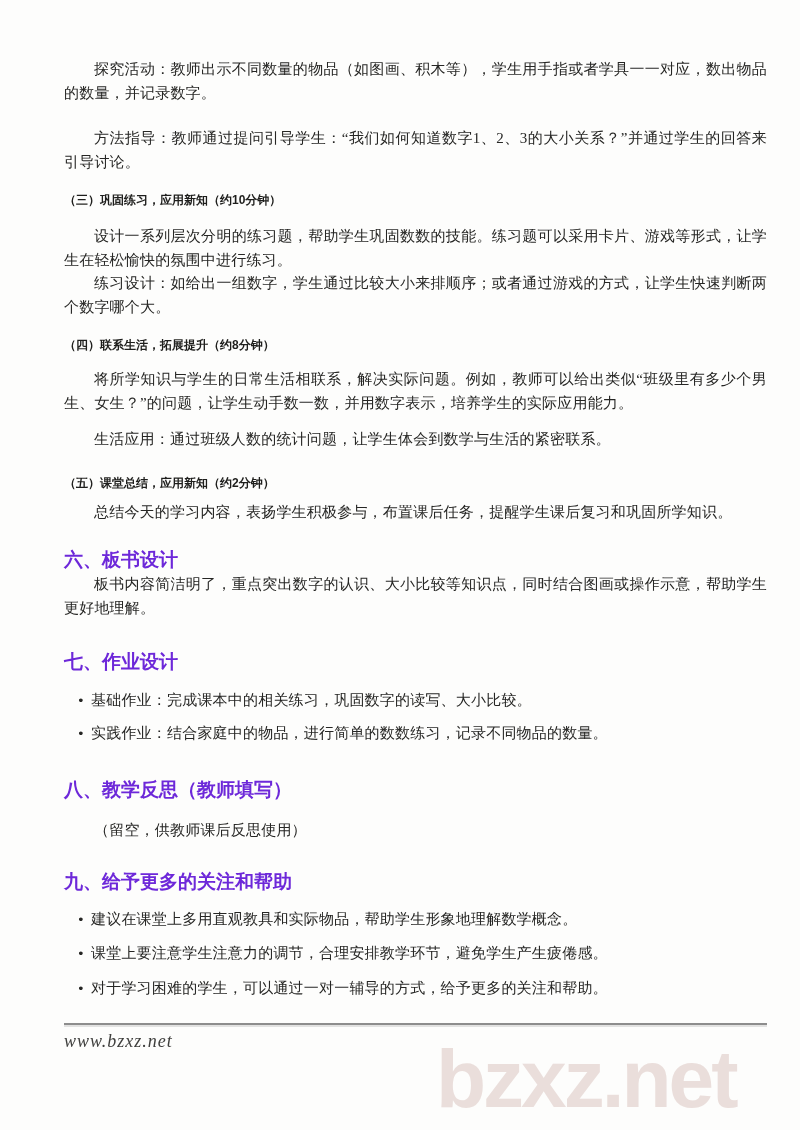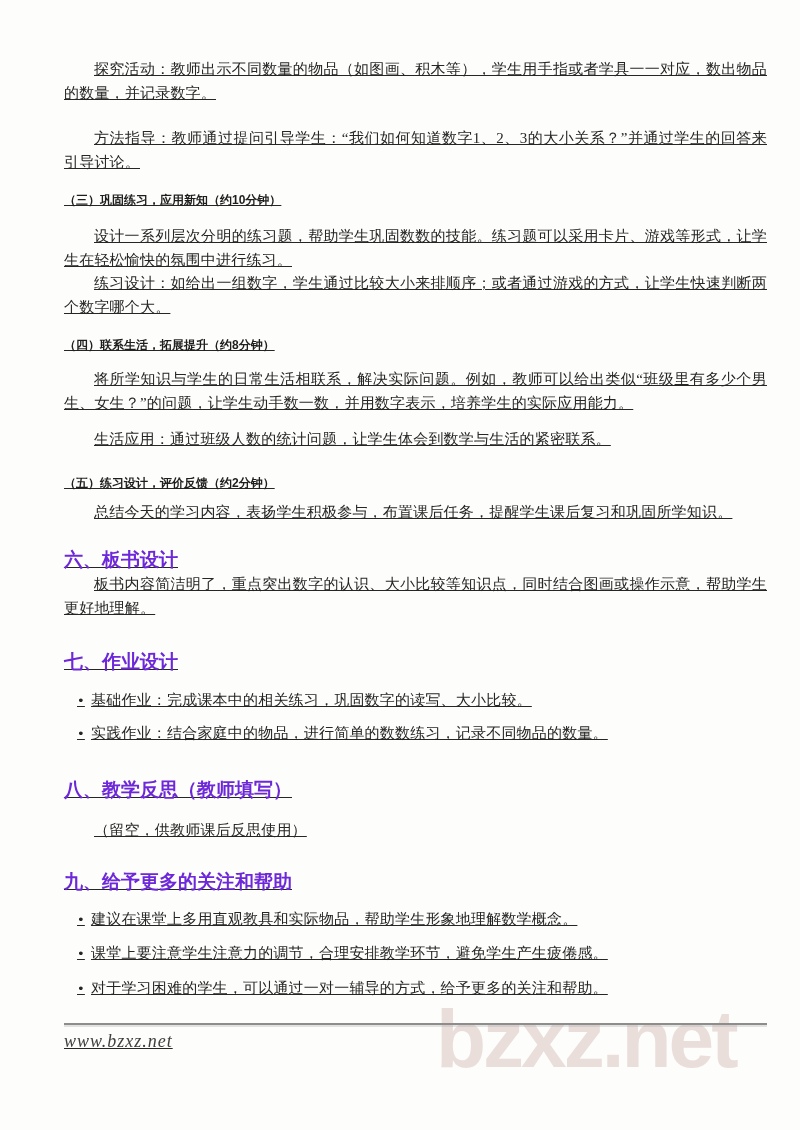--- a/index.html
+++ b/index.html
@@ -11,35 +11,34 @@
     height: 1130px;
     background: #fdfdfc;
     position: relative;
     overflow: hidden;
     font-family: "Liberation Serif", "DejaVu Serif", serif;
     color: #262624;
   }
   .watermark {
     position: absolute;
     left: 436px;
-    top: 992px;
+    top: 1032px;
     font-family: "Liberation Sans", "DejaVu Sans", sans-serif;
     font-weight: 700;
     font-size: 82px;
     letter-spacing: -3px;
     color: #eadedb;
     z-index: 0;
     white-space: nowrap;
     user-select: none;
   }
   .page {
     position: relative;
     z-index: 1;
     padding: 58px 33px 0 64px;
-    text-decoration: underline;
   }
   .para {
     margin: 0;
     font-size: 15px;
     line-height: 23.5px;
     text-indent: 2em;
     text-align: justify;
     letter-spacing: 0.2px;
   }
   .h3 {
@@ -112,21 +111,21 @@
   <p class="para mt22">方法指导：教师通过提问引导学生：“我们如何知道数字1、2、3的大小关系？”并通过学生的回答来引导讨论。</p>
 
   <h3 class="h3 mt16">（三）巩固练习，应用新知（约10分钟）</h3>
   <p class="para mt14">设计一系列层次分明的练习题，帮助学生巩固数数的技能。练习题可以采用卡片、游戏等形式，让学生在轻松愉快的氛围中进行练习。</p>
   <p class="para mt15">练习设计：如给出一组数字，学生通过比较大小来排顺序；或者通过游戏的方式，让学生快速判断两个数字哪个大。</p>
 
   <h3 class="h3 mt16">（四）联系生活，拓展提升（约8分钟）</h3>
   <p class="para mt12">将所学知识与学生的日常生活相联系，解决实际问题。例如，教师可以给出类似“班级里有多少个男生、女生？”的问题，让学生动手数一数，并用数字表示，培养学生的实际应用能力。</p>
   <p class="para mt13">生活应用：通过班级人数的统计问题，让学生体会到数学与生活的紧密联系。</p>
 
-  <h3 class="h3 mt21">（五）练习设计，评价反馈（约2分钟）</h3>
+  <h3 class="h3 mt21">（五）课堂总结，应用新知（约2分钟）</h3>
   <p class="para mt7">总结今天的学习内容，表扬学生积极参与，布置课后任务，提醒学生课后复习和巩固所学知识。</p>
 
   <h2 class="h2 mt23">六、板书设计</h2>
   <p class="para mt15">板书内容简洁明了，重点突出数字的认识、大小比较等知识点，同时结合图画或操作示意，帮助学生更好地理解。</p>
 
   <h2 class="h2 mt29">七、作业设计</h2>
   <div class="bullet mt14">
     <span class="dot">•</span>
     <span>基础作业：完成课本中的相关练习，巩固数字的读写、大小比较。</span>
   </div>

